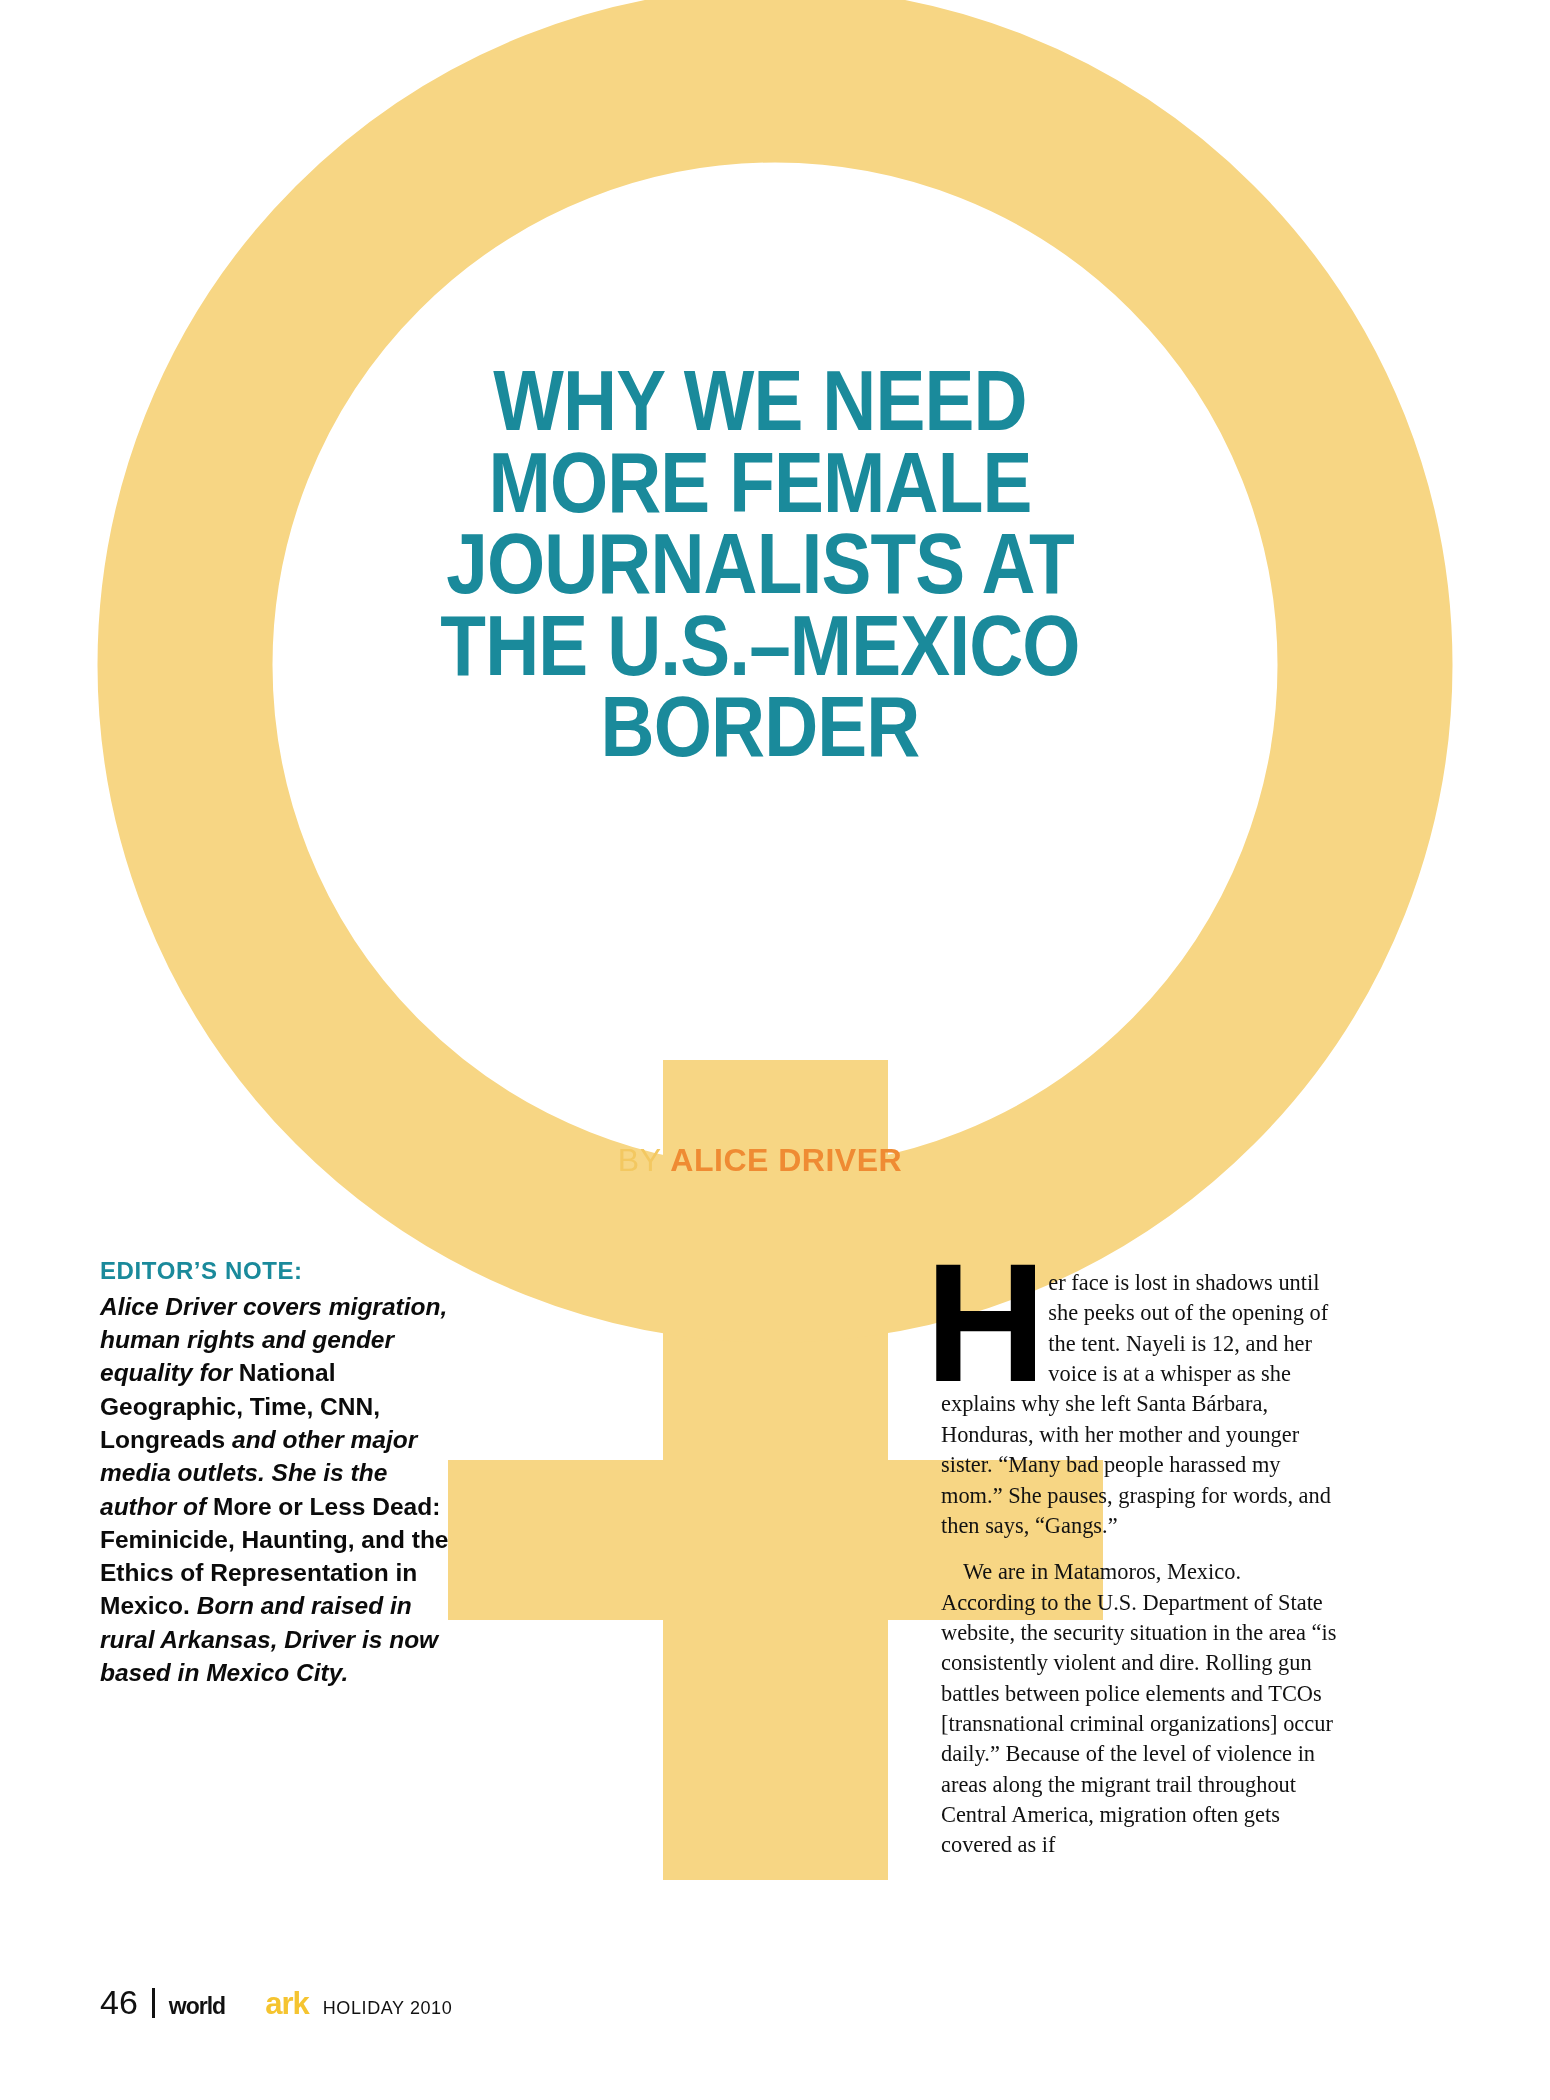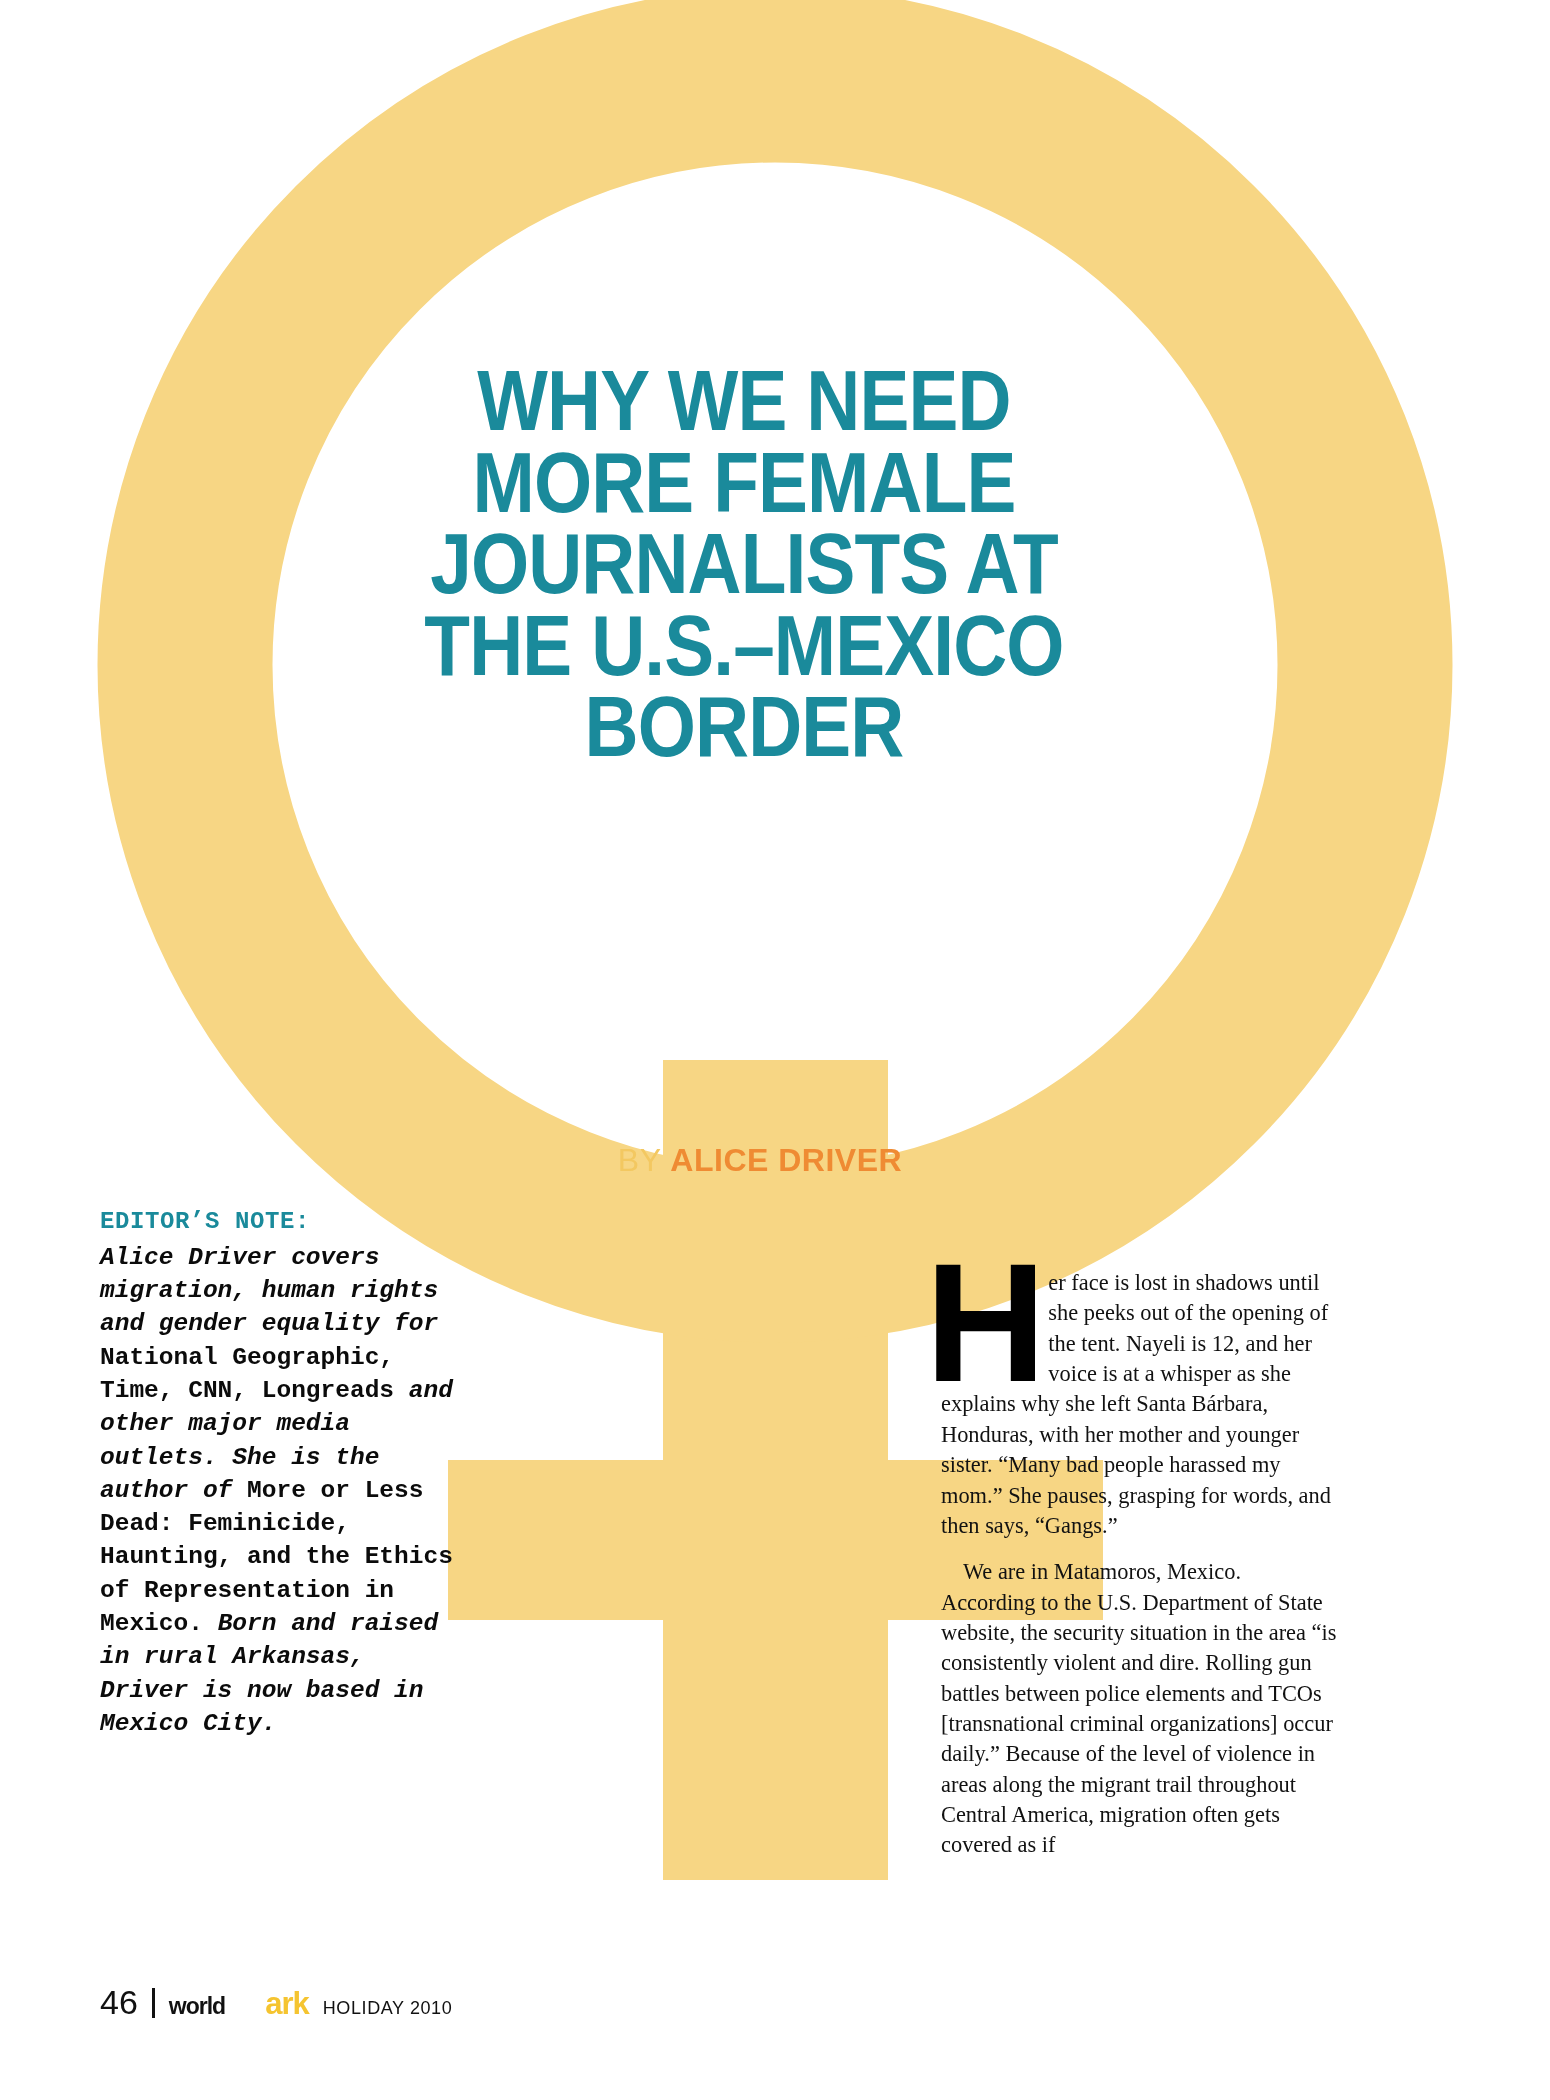--- a/index.html
+++ b/index.html
@@ -21,21 +21,21 @@
     left: 0;
     top: 0;
     width: 1550px;
     height: 2100px;
     pointer-events: none;
   }
 
   
   #title-block {
     position: absolute;
-    left: 364px;
+    left: 380px;
     top: 360px;
     width: 760px;
     text-align: center;
   }
   #title-block .title-line {
     font-family: "Liberation Sans Narrow", "Liberation Sans", sans-serif;
     font-weight: bold;
     font-size: 85px;
     line-height: 0.96;
     letter-spacing: -1px;
@@ -66,23 +66,23 @@
     font-weight: normal;
   }
   #byline-block .by-name {
     color: #ef8b33;
   }
 
   
   #editors-note {
     position: absolute;
     left: 100px;
-    top: 1206px;
+    top: 1255px;
     width: 355px;
-    font-family: Liberation Mono, monospace;
+    font-family: Liberation Sans, sans-serif;
     font-size: 24.5px;
     line-height: 1.36;
     color: #0b0b0b;
     font-weight: bold;
   }
   #editors-note .note-heading {
     color: #1a8a9b;
     letter-spacing: 0.6px;
     font-size: 24px;
     margin-bottom: 2px;

